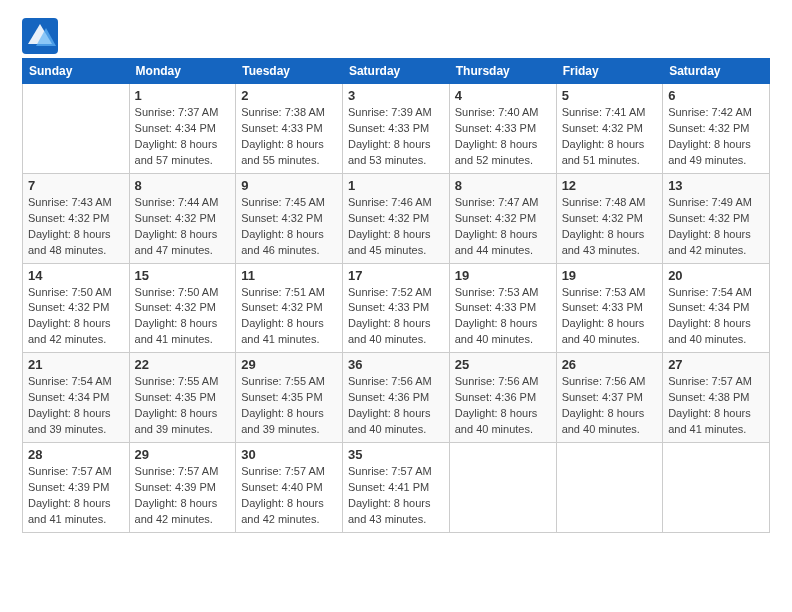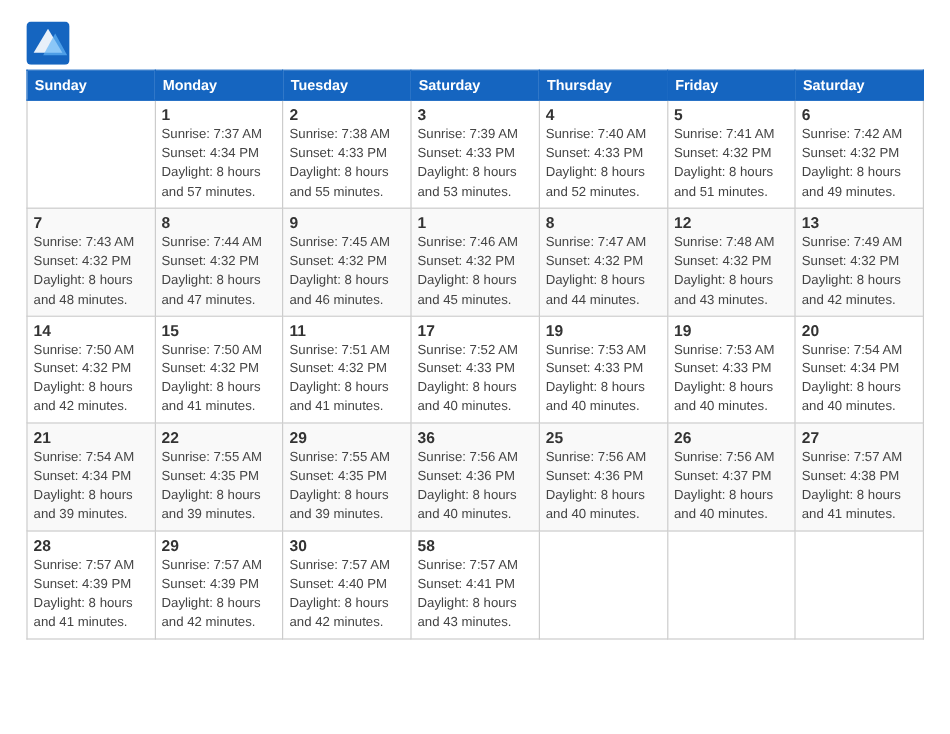--- a/index.html
+++ b/index.html
@@ -266,21 +266,21 @@
           </td>
           <td>
             <div class="day-number">29</div>
             <div class="day-detail">Sunrise: 7:57 AM<br>Sunset: 4:39 PM<br>Daylight: 8 hours and 42 minutes.</div>
           </td>
           <td>
             <div class="day-number">30</div>
             <div class="day-detail">Sunrise: 7:57 AM<br>Sunset: 4:40 PM<br>Daylight: 8 hours and 42 minutes.</div>
           </td>
           <td>
-            <div class="day-number">58</div>
+            <div class="day-number">35</div>
             <div class="day-detail">Sunrise: 7:57 AM<br>Sunset: 4:41 PM<br>Daylight: 8 hours and 43 minutes.</div>
           </td>
           <td class="empty"></td>
           <td class="empty"></td>
           <td class="empty"></td>
         </tr>
       </tbody>
   </table>
 </div>
 

